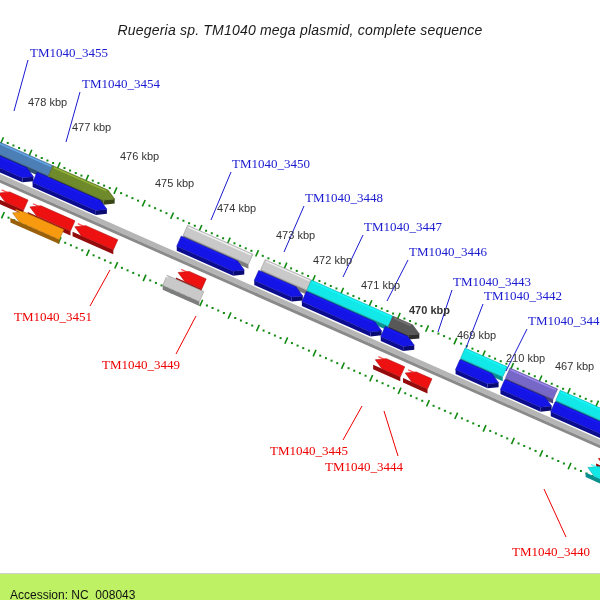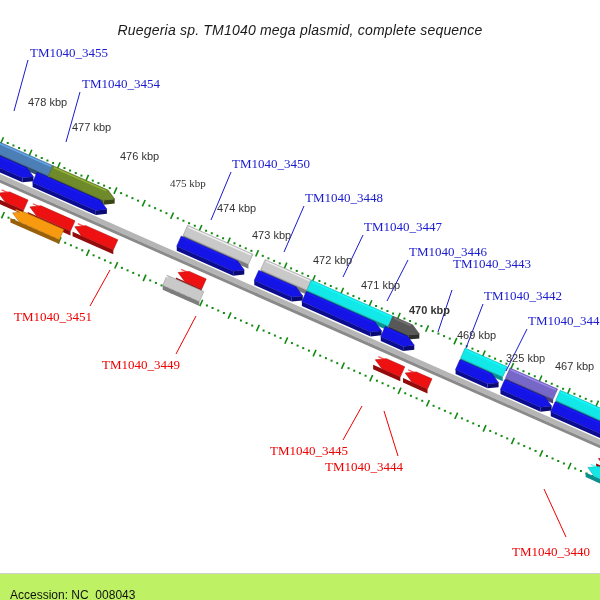--- a/index.html
+++ b/index.html
@@ -444,36 +444,36 @@
         <line x1="343" y1="424" x2="362" y2="390" stroke="#ee0000" stroke-width="1"></line>
         <line x1="398" y1="440" x2="384" y2="395" stroke="#ee0000" stroke-width="1"></line>
         <line x1="566" y1="521" x2="544" y2="473" stroke="#ee0000" stroke-width="1"></line>
       </g>
   </svg>
 
   <div id="label-layer">
       <div class="ticklbl" style="left: 28px; top: 80px;">478 kbp</div>
       <div class="ticklbl" style="left: 72px; top: 105px;">477 kbp</div>
       <div class="ticklbl" style="left: 120px; top: 134px;">476 kbp</div>
-      <div class="ticklbl" style="left: 170px; top: 161px; font-family: Liberation Serif, serif;">475 kbp</div>
+      <div class="ticklbl" style="left: 155px; top: 161px;">475 kbp</div>
       <div class="ticklbl" style="left: 217px; top: 186px;">474 kbp</div>
-      <div class="ticklbl" style="left: 252px; top: 213px; text-align: right;">473 kbp</div>
+      <div class="ticklbl" style="left: 276px; top: 213px; text-align: right;">473 kbp</div>
       <div class="ticklbl" style="left: 313px; top: 238px;">472 kbp</div>
       <div class="ticklbl" style="left: 361px; top: 263px;">471 kbp</div>
       <div class="ticklbl" style="left: 409px; top: 288px; font-weight: bold;">470 kbp</div>
       <div class="ticklbl" style="left: 457px; top: 313px;">469 kbp</div>
-      <div class="ticklbl" style="left: 506px; top: 336px;">325 kbp</div>
+      <div class="ticklbl" style="left: 506px; top: 336px;">210 kbp</div>
       <div class="ticklbl" style="left: 555px; top: 344px;">467 kbp</div>
       <div class="lbl fwd" style="left: 30px; top: 29px;">TM1040_3455</div>
       <div class="lbl fwd" style="left: 82px; top: 60px;">TM1040_3454</div>
       <div class="lbl fwd" style="left: 232px; top: 140px;">TM1040_3450</div>
       <div class="lbl fwd" style="left: 305px; top: 174px;">TM1040_3448</div>
       <div class="lbl fwd" style="left: 364px; top: 203px;">TM1040_3447</div>
       <div class="lbl fwd" style="left: 409px; top: 228px;">TM1040_3446</div>
-      <div class="lbl fwd" style="left: 453px; top: 240px;">TM1040_3443</div>
+      <div class="lbl fwd" style="left: 453px; top: 258px;">TM1040_3443</div>
       <div class="lbl fwd" style="left: 484px; top: 272px;">TM1040_3442</div>
       <div class="lbl fwd" style="left: 528px; top: 297px;">TM1040_3441</div>
       <div class="lbl rev" style="left: 14px; top: 293px; text-align: right;">TM1040_3451</div>
       <div class="lbl rev" style="left: 102px; top: 341px;">TM1040_3449</div>
       <div class="lbl rev" style="left: 270px; top: 427px;">TM1040_3445</div>
       <div class="lbl rev" style="left: 325px; top: 443px;">TM1040_3444</div>
       <div class="lbl rev" style="left: 512px; top: 528px;">TM1040_3440</div>
     </div>
 
   <div id="status-bar">

